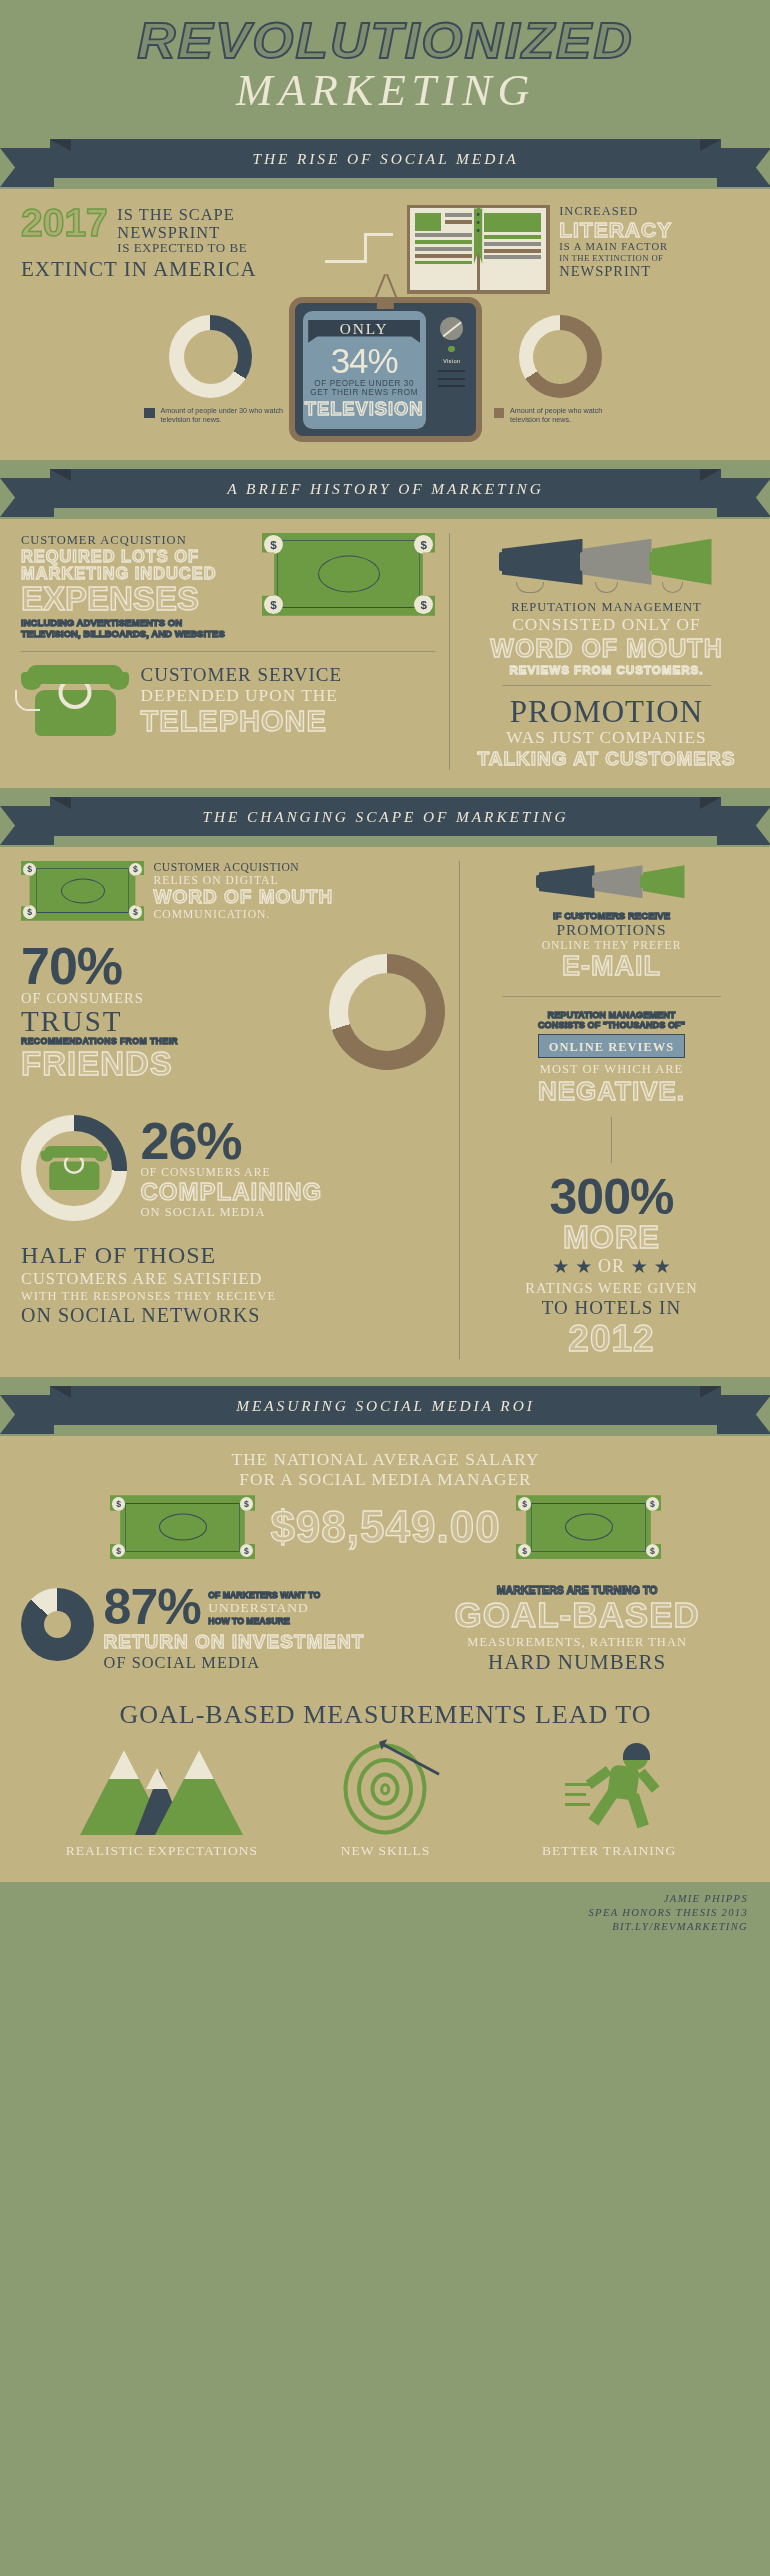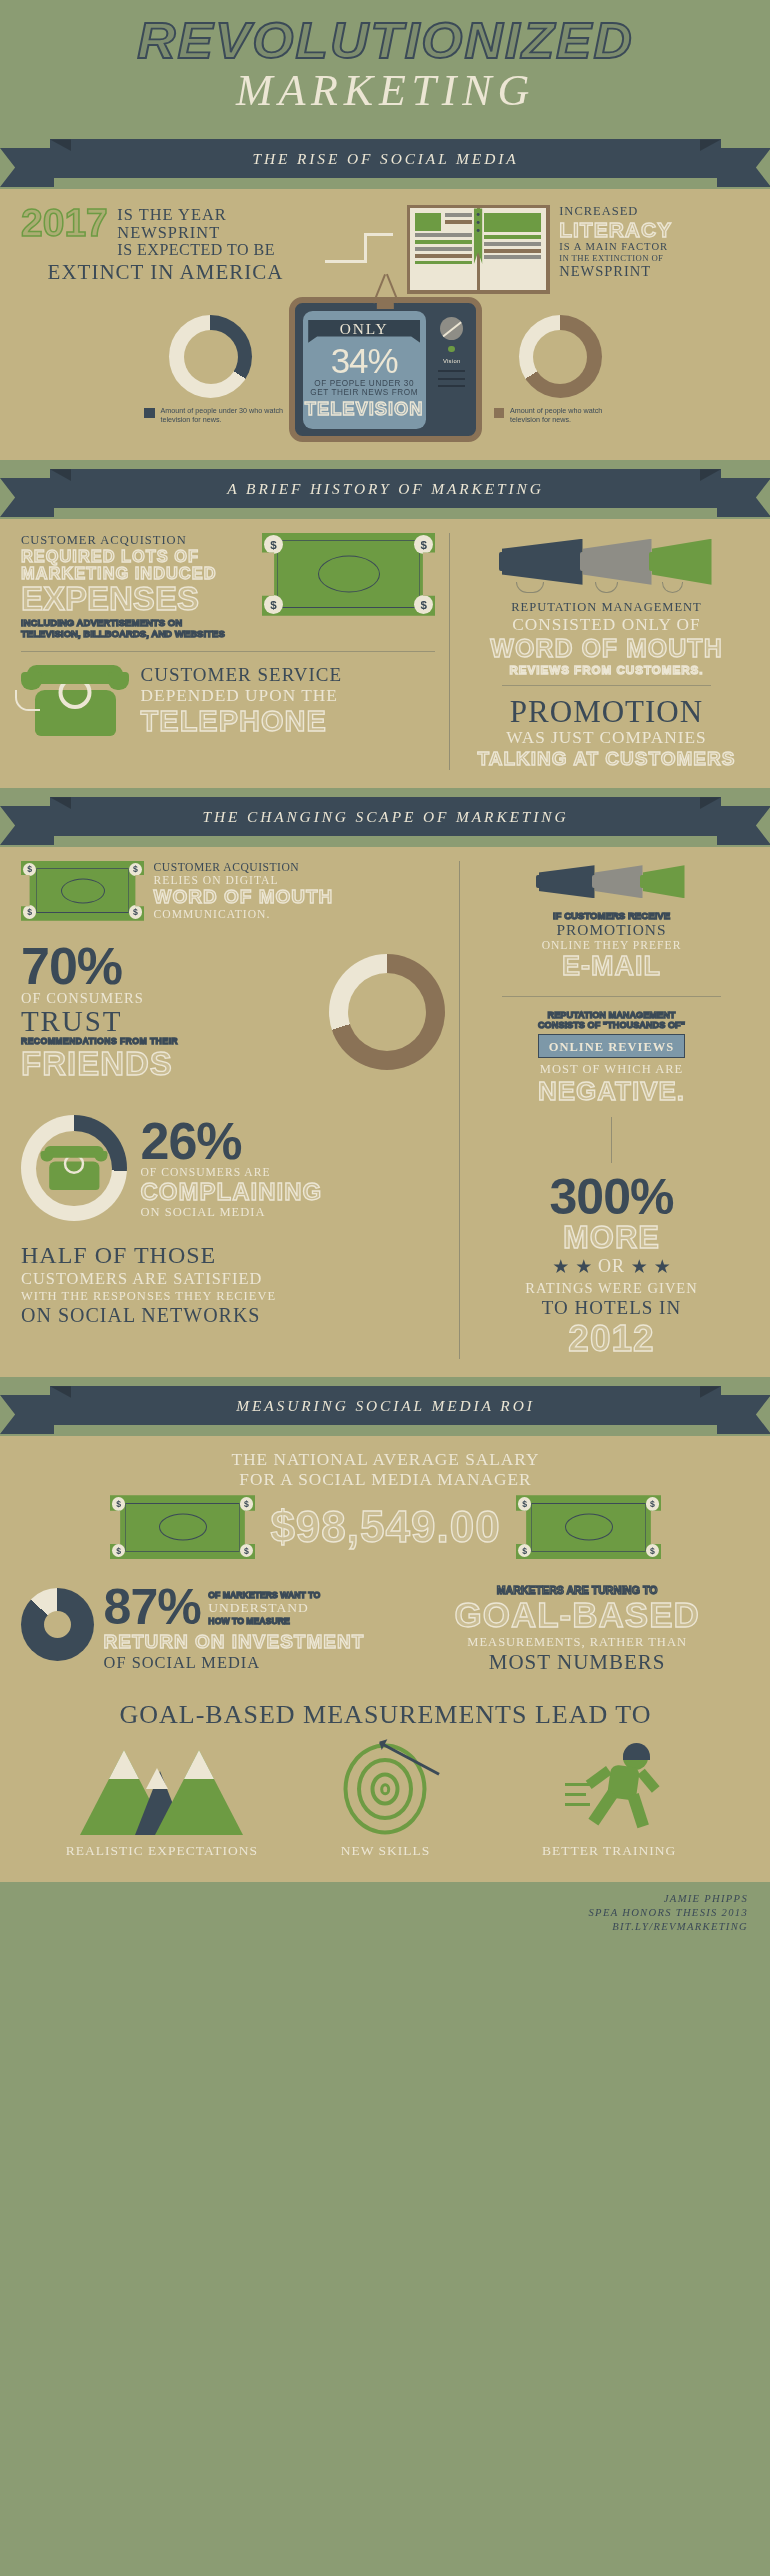--- a/index.html
+++ b/index.html
@@ -85,22 +85,22 @@
 
   
   .s1{padding:15.4px 21px 9.6px;}
   .s1 .row1{display:flex;align-items:flex-start;gap:9px;}
   .s1 .col-left{width:289px;}
   .yr-line{display:flex;align-items:flex-start;gap:9.6px;}
   .yr{font-size:39px;line-height:.9;}
   .yr-txt{padding-top:1.9px;}
   .yr-txt .a{font-size:16.4px;color:var(--slate);letter-spacing:1px;line-height:1.05;}
   .yr-txt .b{font-size:16.4px;color:var(--slate);letter-spacing:1px;line-height:1.05;}
-  .yr-txt .c{font-size:16px;color:var(--slate);letter-spacing:0.5px;line-height:1.15;}
-  .extinct{font-size:21px;color:var(--slate);letter-spacing:1px;margin-top:1px;text-align:center;}
+  .yr-txt .c{font-size:13px;color:var(--slate);letter-spacing:0.5px;line-height:1.15;}
+  .extinct{font-size:21px;color:var(--slate);letter-spacing:1px;margin-top:1px;}
 
   .stepline{width:67px;height:39px;margin:25px 5.8px 0;position:relative;}
   .stepline i{position:absolute;background:var(--cream);}
   .stepline .h1{left:0;bottom:5.8px;width:40px;height:2.9px;}
   .stepline .v1{left:39px;bottom:5.8px;width:2.9px;height:29px;}
   .stepline .h2{left:39px;top:3.9px;width:29px;height:2.9px;}
 
   .col-right{flex:1;display:flex;gap:9.6px;align-items:flex-start;}
   .book{width:143px;height:89px;background:var(--brown);padding:3.9px;display:flex;gap:2.9px;position:relative;flex:0 0 auto;}
   .book .pg{flex:1;background:var(--cream);padding:4.8px 4.8px;display:flex;flex-direction:column;gap:2.9px;}
@@ -247,21 +247,21 @@
       </div>
     </div>
   </div>
 
   <div class="band-tan s1">
     <div class="row1">
       <div class="col-left">
         <div class="yr-line">
           <div class="yr outline-green">2017</div>
           <div class="yr-txt">
-            <div class="a">IS THE YEAR</div>
+            <div class="a">IS THE SCAPE</div>
             <div class="b">NEWSPRINT</div>
             <div class="c">IS EXPECTED TO BE</div>
           </div>
         </div>
         <div class="extinct">EXTINCT IN AMERICA</div>
       </div>
 
       <div class="stepline">
         <i class="h1"></i>
           <i class="v1"></i>
@@ -623,21 +623,21 @@
           </div>
           <div class="outline-cream" style="font-size:19px;line-height:1.1">RETURN ON INVESTMENT</div>
           <div style="font-size:16.4px;color:var(--slate);letter-spacing:1px">OF SOCIAL MEDIA</div>
         </div>
       </div>
 
       <div style="flex:1;text-align:center">
         <div class="outline-slate" style="font-size:10.6px">MARKETERS ARE TURNING TO</div>
         <div class="outline-cream" style="font-size:35px;line-height:1.1">GOAL-BASED</div>
         <div class="lbl-cream" style="font-size:12.5px">MEASUREMENTS, RATHER THAN</div>
-        <div style="font-size:21px;color:var(--slate);letter-spacing:1px">MOST NUMBERS</div>
+        <div style="font-size:21px;color:var(--slate);letter-spacing:1px">HARD NUMBERS</div>
       </div>
     </div>
 
     <div class="center" style="margin-top:25px">
       <div style="font-size:26px;color:var(--slate);letter-spacing:1px">GOAL-BASED MEASUREMENTS LEAD TO</div>
     </div>
 
     <div class="icons3">
       <div class="ic">
         <div class="mtn">

